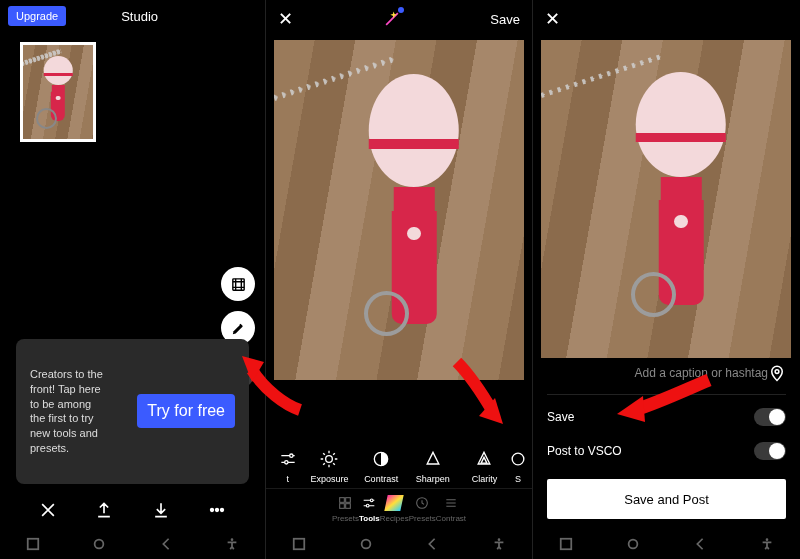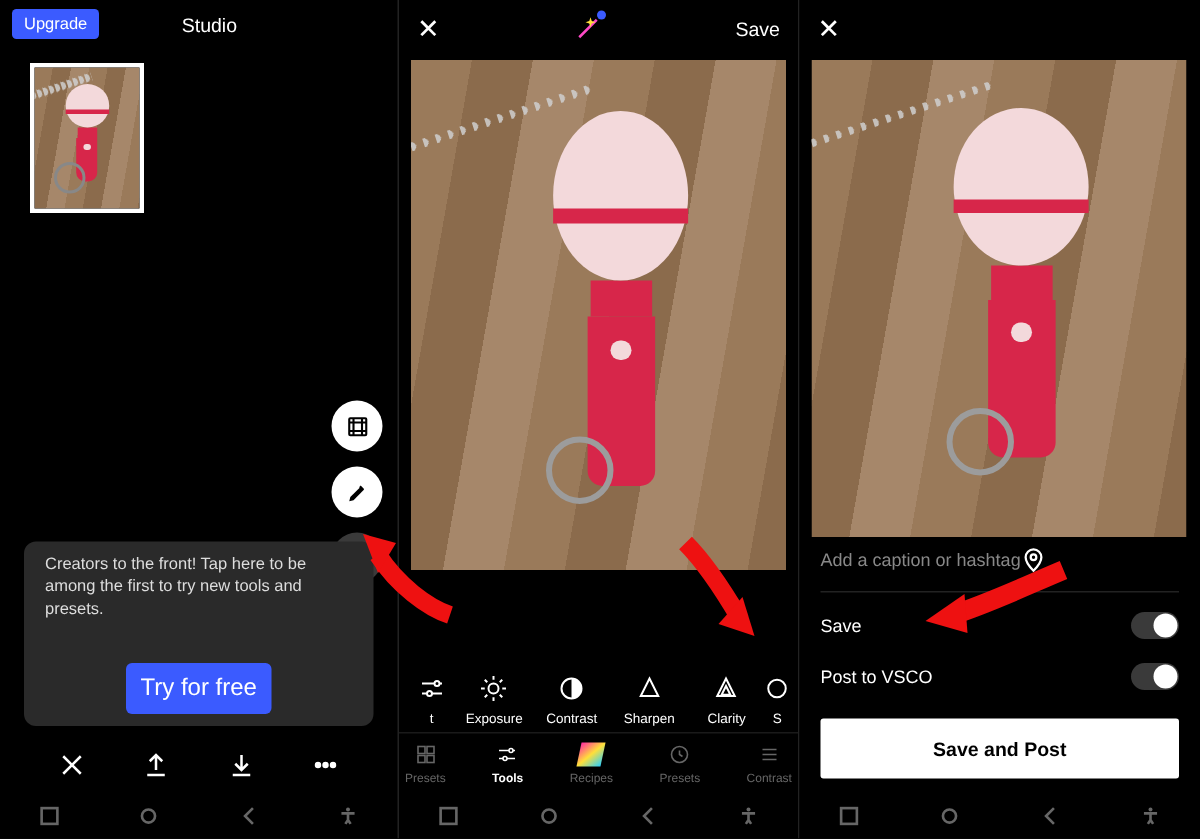--- a/index.html
+++ b/index.html
@@ -21,21 +21,21 @@
   .mic { position:absolute; left:50%; top:12%; transform:translateX(-50%); width:52%; height:70%; }
   .mic .head { width:80%; height:44%; border-radius:50%; background:#f3d9db; margin:0 auto; position:relative; }
   .mic .stripe { position:absolute; left:0; right:0; top:58%; height:9%; background:#d7264a; }
   .mic .neck { width:36%; height:10%; background:#d7264a; margin:0 auto; }
   .mic .body { width:40%; height:44%; background:#d7264a; margin:0 auto; border-radius:0 0 6px 6px; position:relative; }
   .mic .dot { position:absolute; top:14%; left:50%; transform:translateX(-50%); width:30%; aspect-ratio:1; border-radius:50%; background:#f3d9db; }
   .ring { position:absolute; left:18%; bottom:11%; width:30%; aspect-ratio:1; border:2px solid #888; border-radius:50%; }
   .beads-top { position:absolute; top:4%; left:-5%; width:60%; height:18%; transform:rotate(-18deg);
      background: radial-gradient(circle 3px at 6% 50%, #cfcfcf 95%, transparent) repeat-x; background-size:10% 100%; opacity:.85; }
 
-  .promo { position:absolute; left:16px; right:16px; bottom:75px; background:#2a2a2a; border-radius:8px; padding:8px 14px; display:flex; align-items:center; gap:28px;flex-direction:column; }
+  .promo { position:absolute; left:16px; right:16px; bottom:75px; background:#2a2a2a; border-radius:8px; padding:28px 14px; display:flex; align-items:center; gap:28px; }
   .promo p { font-size:11px; line-height:1.35; color:#ddd; flex:1; }
   .tryfree { background:#3b5bff; color:#fff; font-size:16px; padding:8px 10px; border-radius:4px; white-space:nowrap; cursor:pointer; }
 
   .p1-bottom { position:absolute; left:0; right:0; bottom:30px; display:flex; justify-content:space-around; align-items:center; padding:8px 20px; }
   .ib { width:22px; height:22px; display:flex; align-items:center; justify-content:center; color:#fff; cursor:pointer; }
   .ib svg { width:20px; height:20px; stroke:#fff; fill:none; stroke-width:2; }
 
   .navbar { position:absolute; left:0; right:0; bottom:0; height:30px; display:flex; align-items:center; justify-content:space-around; color:#666; }
   .navbar svg { width:14px; height:14px; stroke:#666; fill:none; stroke-width:2; }
 
@@ -61,38 +61,38 @@
   .fbtn { width:34px; height:34px; border-radius:50%; background:#fff; display:flex; align-items:center; justify-content:center; cursor:pointer; }
   .fbtn svg { width:17px; height:17px; stroke:#000; fill:none; stroke-width:2; }
   .fbtn.dark { background:#3a3a3a; }
   .fbtn.dark svg { stroke:#fff; }
 
   .toolrow { position:absolute; left:0; right:0; bottom:75px; display:flex; justify-content:space-around; padding:0 6px; }
   .tool { display:flex; flex-direction:column; align-items:center; gap:5px; color:#fff; font-size:9px; cursor:pointer; width:50px; }
   .tool svg { width:20px; height:20px; stroke:#fff; fill:none; stroke-width:1.6; }
   .tool.cut { width:30px; overflow:hidden; }
 
-  .tabrow { position:absolute; left:0; right:0; bottom:30px; display:flex; justify-content:space-between; padding:6px 4px; border-top:1px solid #1a1a1a; }
+  .tabrow { position:absolute; left:0; right:0; bottom:30px; display:flex; justify-content:center; padding:6px 4px; border-top:1px solid #1a1a1a; }
   .tab { display:flex; flex-direction:column; align-items:center; gap:3px; font-size:8px; color:#666; cursor:pointer; }
   .tab.active { color:#fff;font-weight:bold; }
   .tab svg { width:16px; height:16px; stroke:currentColor; fill:none; stroke-width:1.6; }
   .recipes-icon { width:16px; height:16px; background:linear-gradient(135deg,#ff2aa1,#ffdf3a,#2ad1ff); transform:skewX(-12deg); }
 
   
   .p3-top { display:flex; align-items:center; padding:8px 12px; }
-  .caption-row { position:absolute; left:14px; right:14px; top:364px; display:flex; align-items:center; justify-content:flex-start; }
+  .caption-row { position:absolute; left:14px; right:14px; top:364px; display:flex; align-items:center; justify-content:flex-end; }
   .caption { color:#888; font-size:12px; }
   .loc-pin { width:18px; height:18px; cursor:pointer; }
   .loc-pin svg { width:18px; height:18px; stroke:#fff; fill:none; stroke-width:2; }
   .p3 .divider { position:absolute; left:14px; right:14px; top:394px; height:1px; background:#222; }
   .optrow { position:absolute; left:14px; right:14px; font-size:12px; display:flex; align-items:center; justify-content:space-between; }
   .opt1 { top:408px; } .opt2 { top:442px; }
   .toggle { width:32px; height:18px; border-radius:10px; background:#3a3a3a; position:relative; cursor:pointer; }
   .toggle .knob { position:absolute; right:1px; top:1px; width:16px; height:16px; border-radius:50%; background:#fff; }
-  .savepost { position:absolute; left:14px; right:14px; bottom:40px; height:40px; background:#fff; color:#000; display:flex; align-items:center; justify-content:center; font-size:13px; font-weight:700; border-radius:2px; cursor:pointer; }
+  .savepost { position:absolute; left:14px; right:14px; bottom:40px; height:40px; background:#fff; color:#000; display:flex; align-items:center; justify-content:center; font-size:13px; font-weight:400; border-radius:2px; cursor:pointer; }
 
   
   .arrow { position:absolute; pointer-events:none; }
   .arrow svg { width:100%; height:100%; }
 
 </style>
 </head>
 <body>
 
 <div class="canvas">

